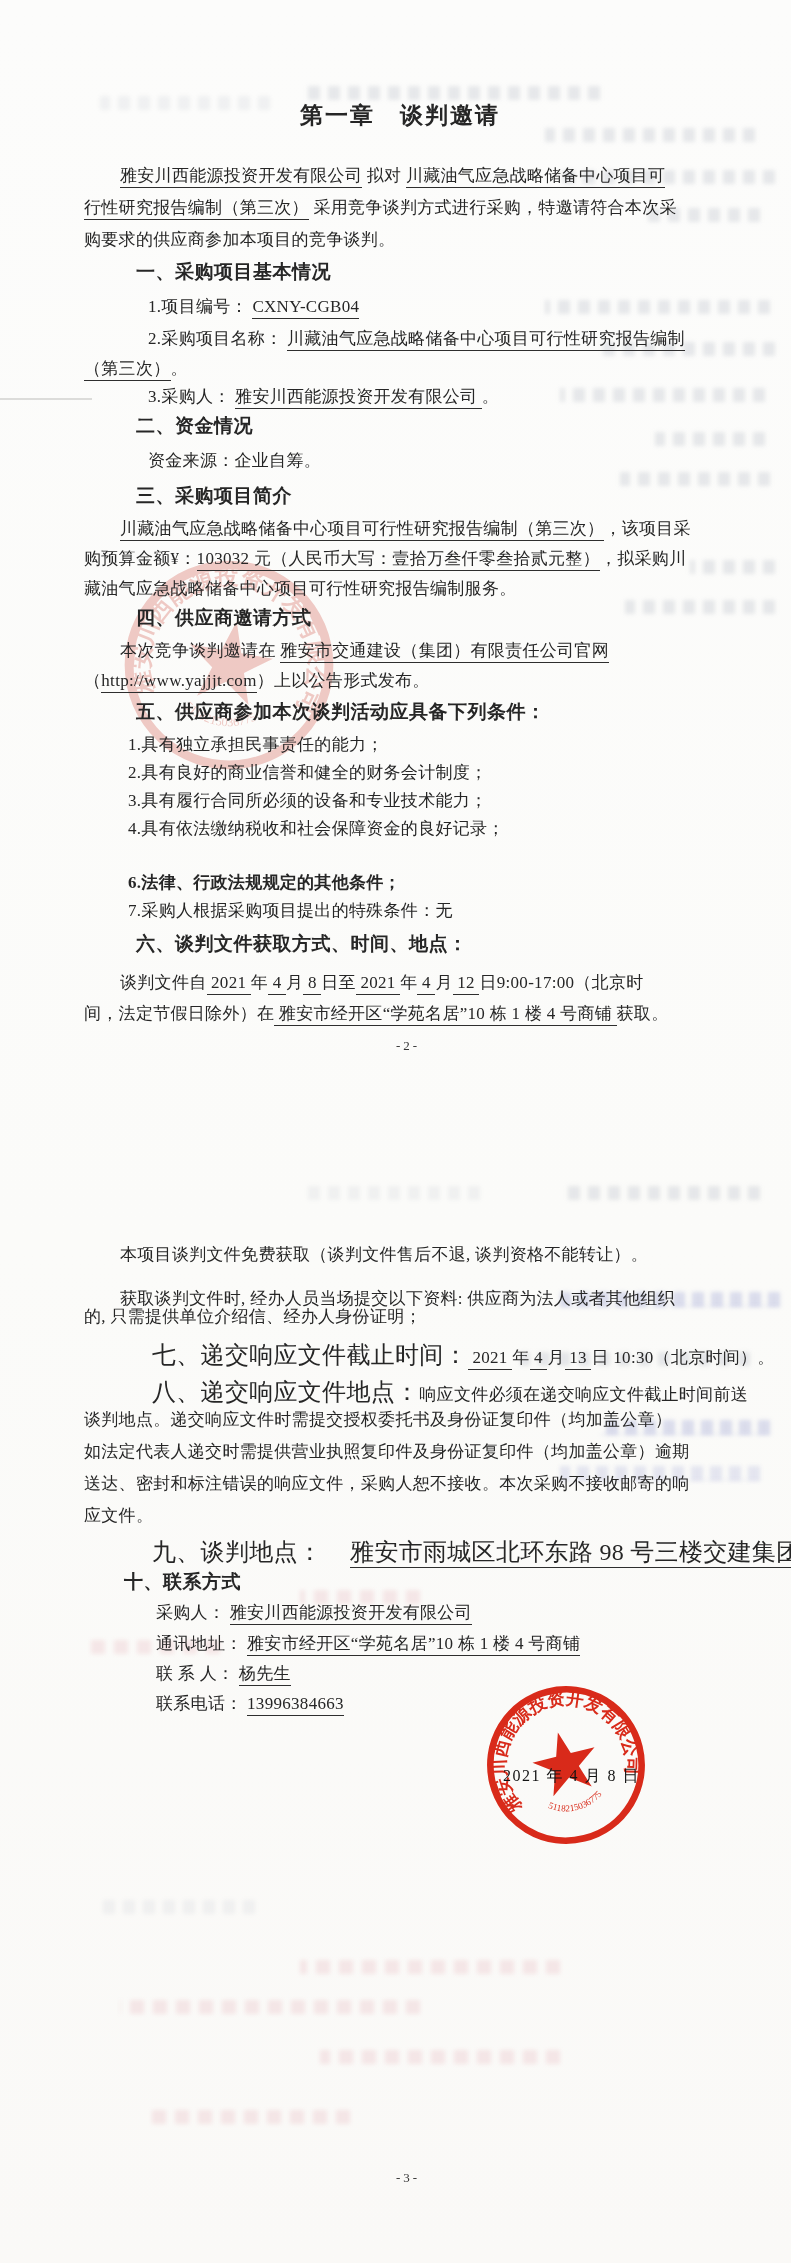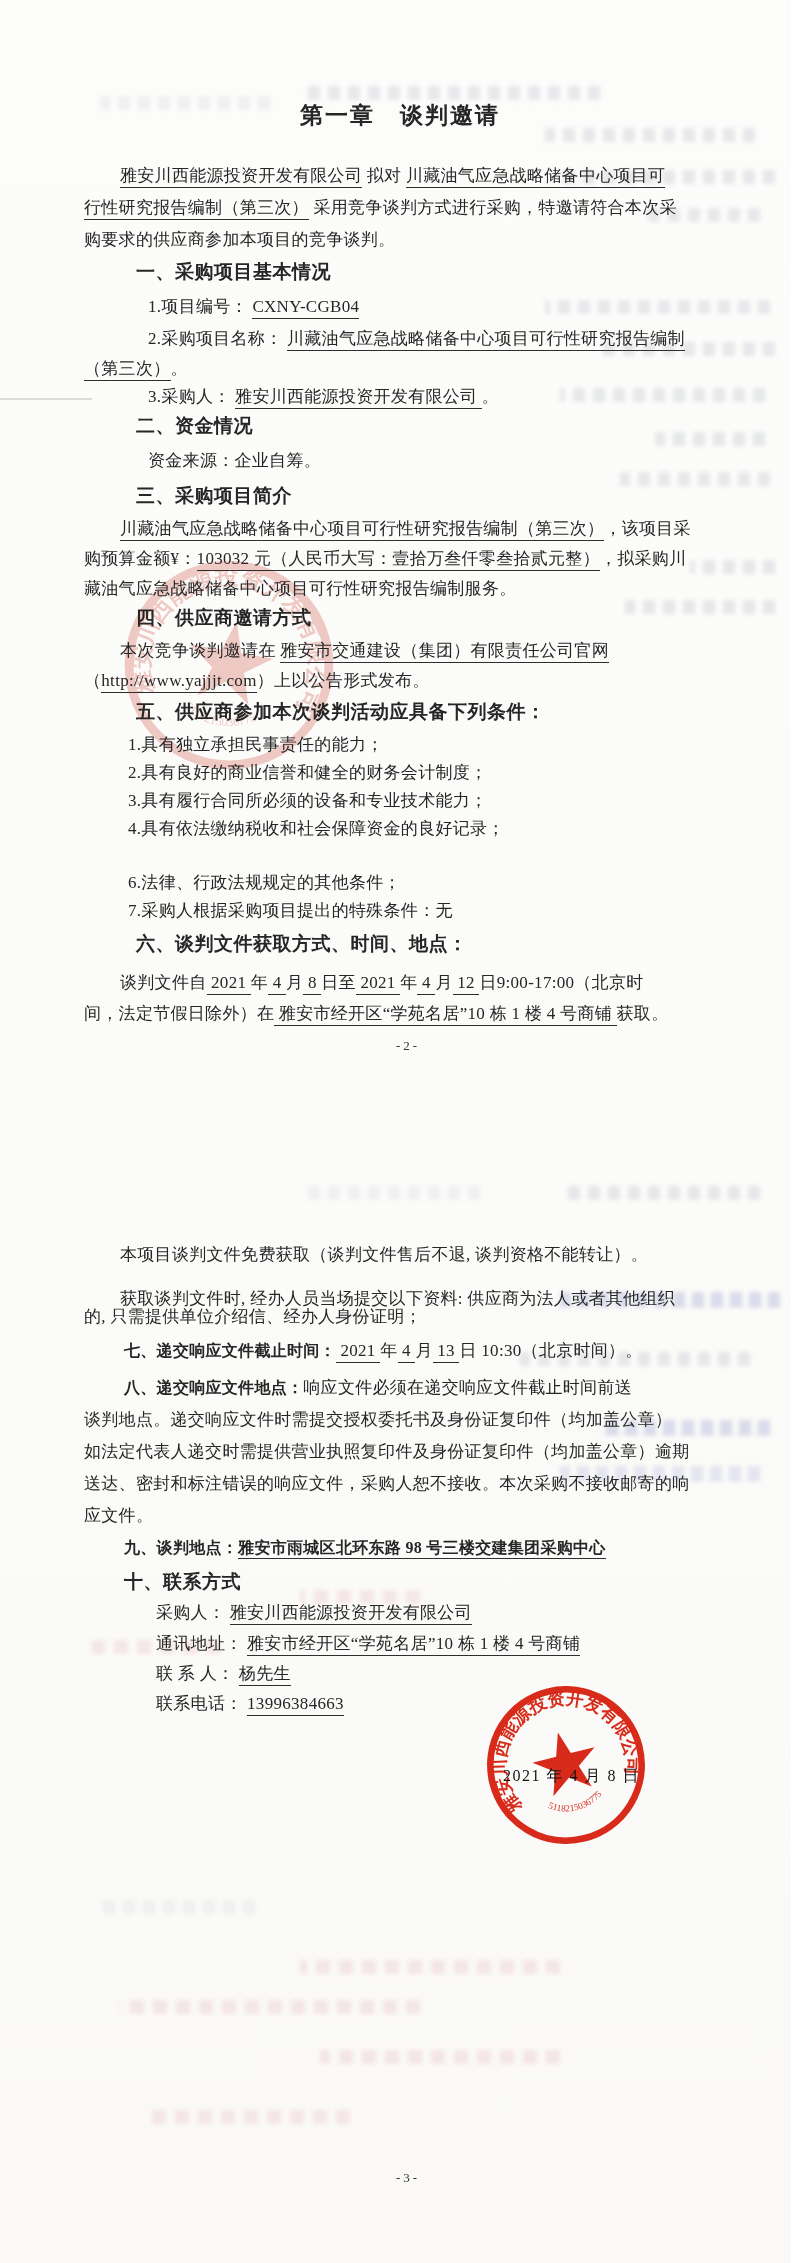--- a/index.html
+++ b/index.html
@@ -7,21 +7,21 @@
     position:relative;width:791px;height:2263px;overflow:hidden;
     background:linear-gradient(180deg,#fcfcfb 0%,#fbfbf9 55%,#faf9f7 100%);
     font-family:"Liberation Serif","DejaVu Serif",serif;
     color:#262626;
   }
   .line{position:absolute;white-space:nowrap;font-size:17px;line-height:1.25;letter-spacing:.3px;z-index:2;}
   .title{font-weight:700;font-size:23px;letter-spacing:2px;transform:translateX(-50%);}
   .h{font-weight:700;font-size:19px;letter-spacing:.5px;}
   .pagenum{font-size:13px;letter-spacing:3px;transform:translateX(-50%);color:#333;}
   .u{border-bottom:1.2px solid #2e2e2e;padding-bottom:2px;}
-  .b{font-weight:700;font-size:16px;}
+  .b{font-weight:400;font-size:24px;margin-left:28px;}
   .stamp{position:absolute;z-index:4;mix-blend-mode:multiply;}
   .stamp svg{display:block;}
   .stamp.faded{opacity:.5;z-index:1;}
   .seal-date{position:absolute;z-index:5;font-size:16px;letter-spacing:1.5px;color:#141414;margin-top:9px;}
   .bleed{position:absolute;height:14px;z-index:1;filter:blur(2px);transform:scaleX(-1);
     background:repeating-linear-gradient(90deg,rgba(125,135,155,.17) 0 12px,rgba(125,135,155,0) 12px 20px);}
   .bleed.pink{background:repeating-linear-gradient(90deg,rgba(215,120,135,.15) 0 14px,rgba(215,120,135,0) 14px 23px);}
   .bleed.blue{background:repeating-linear-gradient(90deg,rgba(100,110,190,.22) 0 12px,rgba(100,110,190,0) 12px 19px);border-bottom:1px solid rgba(100,110,190,.18);}
   .artifact-line{position:absolute;height:2px;background:#dcdcda;z-index:1;}
 </style>
@@ -79,21 +79,21 @@
 
   <div class="line h" style="top:606px;left:136px;">四、供应商邀请方式</div>
   <div class="line" style="top:640px;left:120px;"><span>本次竞争谈判邀请在 </span><span class="u">雅安市交通建设（集团）有限责任公司官网</span></div>
   <div class="line" style="top:670px;left:84px;"><span>（</span><span class="u">http://www.yajjjt.com</span><span>）上以公告形式发布。</span></div>
 
   <div class="line h" style="top:700px;left:136px;">五、供应商参加本次谈判活动应具备下列条件：</div>
   <div class="line" style="top:734px;left:128px;">1.具有独立承担民事责任的能力；</div>
   <div class="line" style="top:762px;left:128px;">2.具有良好的商业信誉和健全的财务会计制度；</div>
   <div class="line" style="top:790px;left:128px;">3.具有履行合同所必须的设备和专业技术能力；</div>
   <div class="line" style="top:818px;left:128px;">4.具有依法缴纳税收和社会保障资金的良好记录；</div>
-  <div class="line" style="top:872px;left:128px;">6.法律、行政法规规定的其他条件；</div>
+  <div class="line" style="top:872px;left:128px;font-weight:bold;">6.法律、行政法规规定的其他条件；</div>
   <div class="line" style="top:900px;left:128px;">7.采购人根据采购项目提出的特殊条件：无</div>
 
   <div class="line h" style="top:932px;left:136px;">六、谈判文件获取方式、时间、地点：</div>
   <div class="line" style="top:972px;left:120px;"><span>谈判文件自</span><span class="u"> 2021 </span><span>年</span><span class="u"> 4 </span><span>月</span><span class="u"> 8 </span><span>日至</span><span class="u"> 2021 </span><span>年</span><span class="u"> 4 </span><span>月</span><span class="u"> 12 </span><span>日9:00-17:00（北京时</span></div>
   <div class="line" style="top:1003px;left:84px;"><span>间，法定节假日除外）在</span><span class="u"> 雅安市经开区“学苑名居”10 栋 1 楼 4 号商铺 </span><span>获取。</span></div>
 
   <div class="line pagenum" style="top:1038px;left:408px;">-2-</div>
 
   <div class="stamp faded" style="top:554px;left:118px;transform:rotate(10deg);">
     <svg viewBox="0 0 200 200" width="222" height="222">

